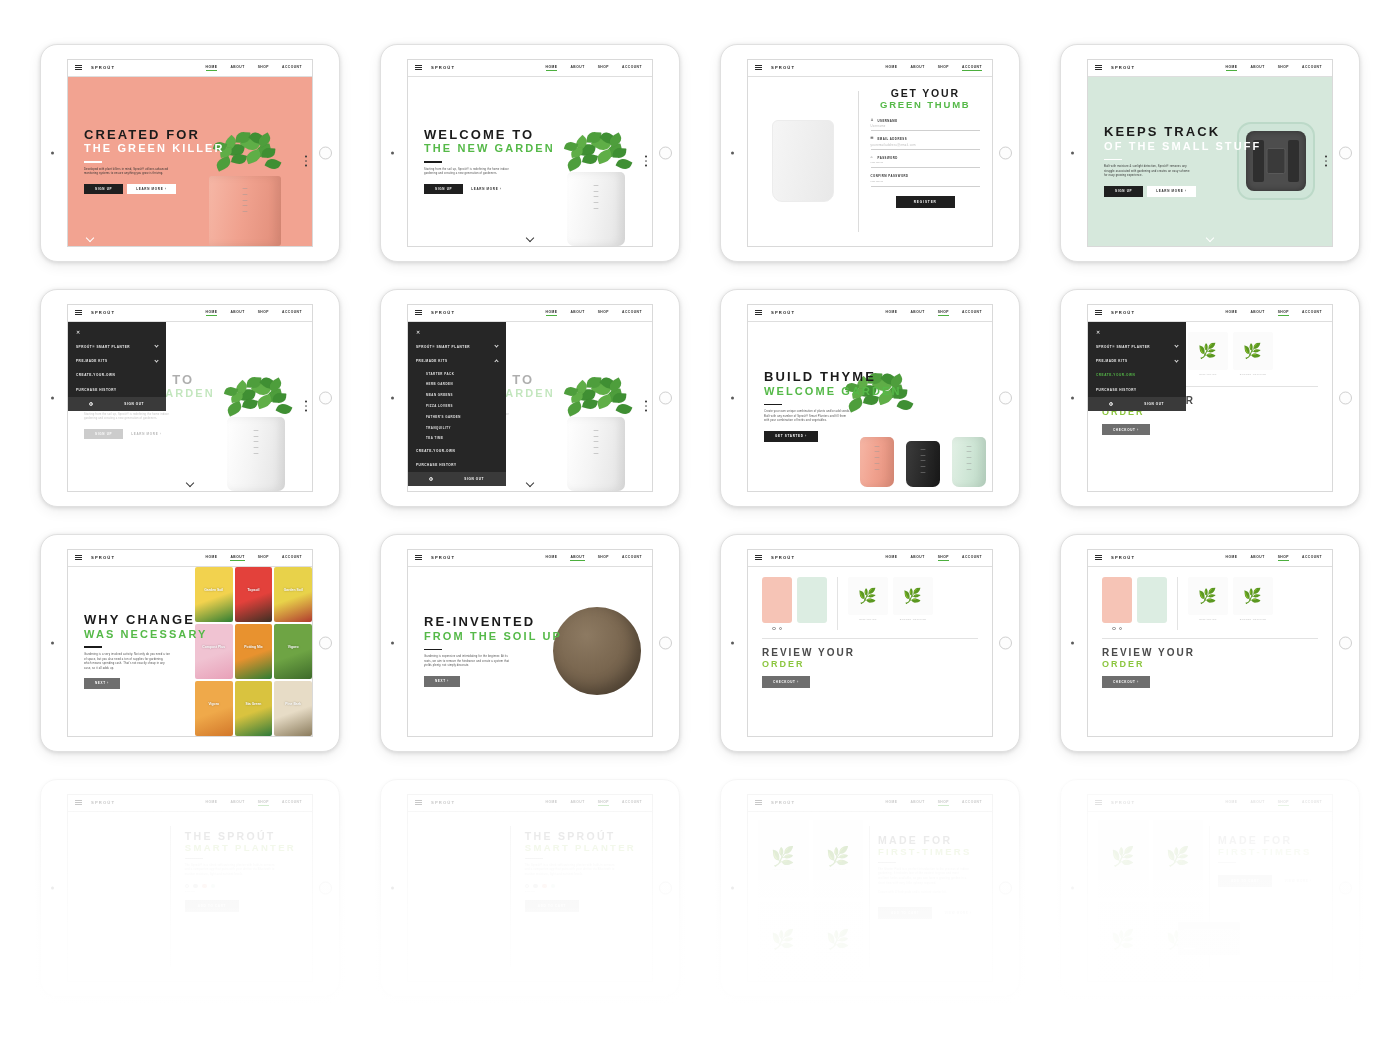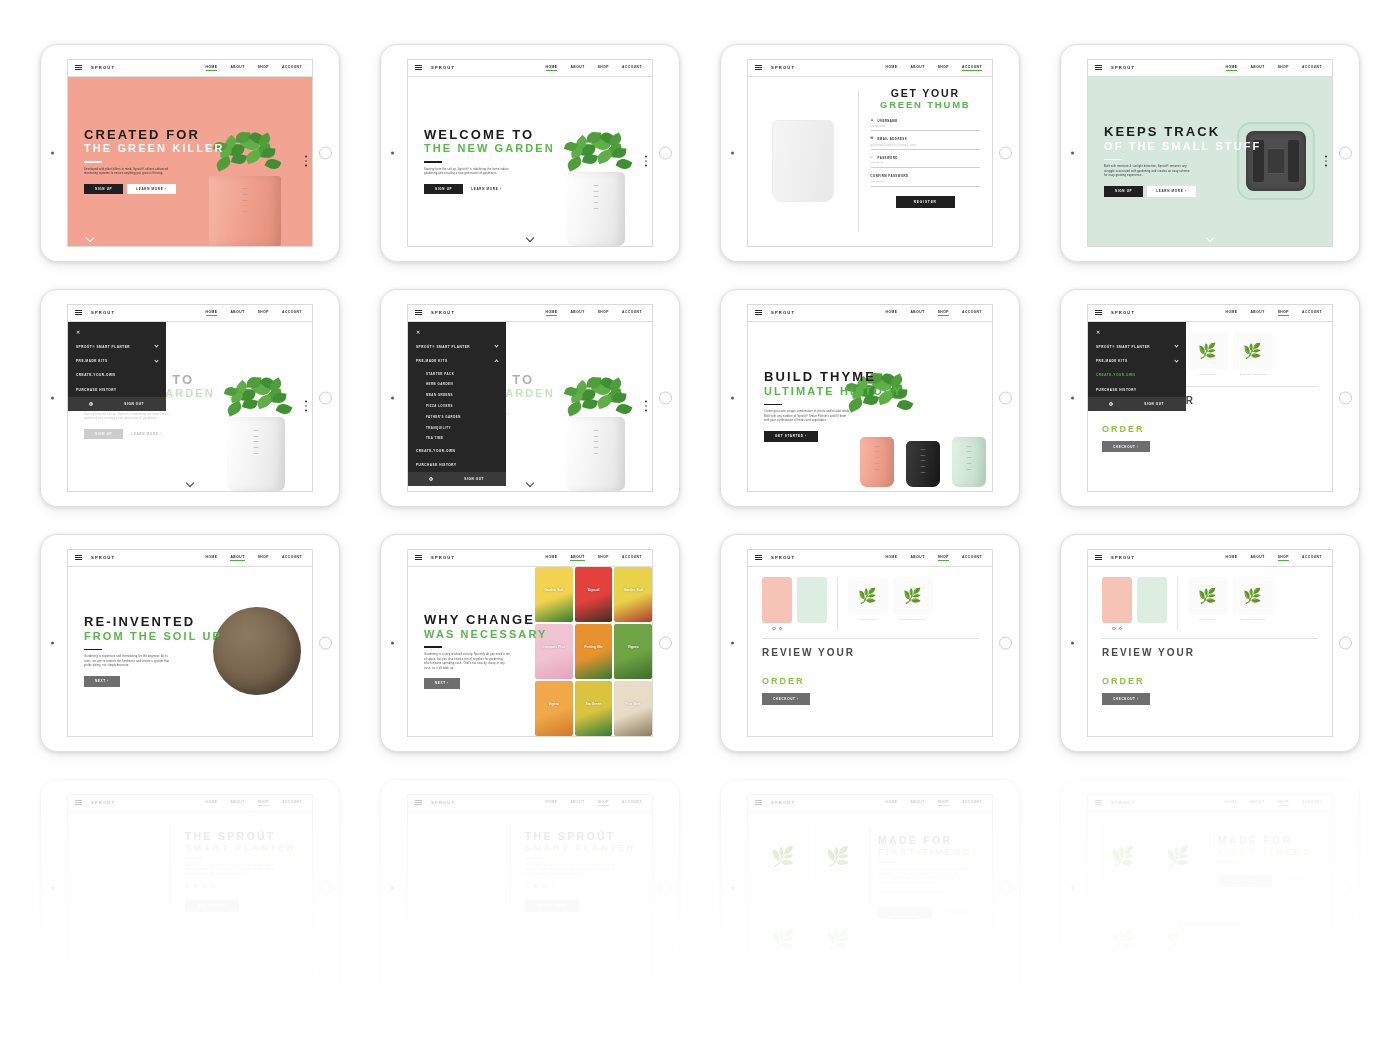--- a/index.html
+++ b/index.html
@@ -242,21 +242,21 @@
   .plantcard .pc-img{
     width:40px; height:38px; background:#fbfbfb; display:flex; align-items:center; justify-content:center;
     border-radius:2px;
   }
   .pc-label{ font-size:2.4px; color:#c2c2c2; letter-spacing:.4px; text-align:center; margin-top:3px; }
   .pickdots{ display:flex; gap:3px; justify-content:center; margin-top:4px; }
   .pickdots i{ width:3.5px; height:3.5px; border-radius:50%; border:.7px solid #8b8b8b; display:block; }
   .hline{ height:1px; background:#e2e2e2; margin:8px 14px 0; }
   .order-head{ padding:8px 14px 0; }
   .oh1{ font-size:10px; font-weight:bold; letter-spacing:2px; color:#4a4a4a; }
-  .oh2{ font-size:9px; font-weight:bold; letter-spacing:2px; color:#8CC63F; margin-top:18px; }
+  .oh2{ font-size:9px; font-weight:bold; letter-spacing:2px; color:#8CC63F; margin-top:1px; }
   .btn-checkout{
     margin:5px 14px 0; display:inline-block;
     background:#6e6e6e; color:#fff; font-size:3px; font-weight:bold; letter-spacing:.7px; padding:3.6px 11px;
   }
 
   
   .pd-wrap{ position:absolute; inset:0; display:flex; }
   .pd-left{ flex:1; }
   .pd-right{ flex:1; padding:18px 16px 0 14px; }
   .pd-t1{ font-size:10.5px; font-weight:bold; letter-spacing:2.3px; color:#9a9a9a; white-space:nowrap;}
@@ -769,21 +769,21 @@
       <span class="">HOME</span>
               <span class="">ABOUT</span>
               <span class="active">SHOP</span>
               <span class="">ACCOUNT</span>
     </div>
   </div>
     <div class="body-area">
       <div class="hero white">
         <div class="hero-copy" style="width:50%;">
           <div class="h1">BUILD THYME</div>
-          <div class="h2 green">ULTIMATE HISTORY</div>
+          <div class="h2 green">WELCOME GARDEN</div>
           <div class="rule"></div>
           <div class="para">Create your own unique combination of plants and/or add seeds. Built with any number of Sproút® Smart Planters and fill them with your combination of herbs and vegetables.</div>
           <div class="btnrow">
             <div class="btn-dark">GET STARTED  ›</div>
           </div>
         </div>
         <div class="art" style="width:55%;">
     <div style="position:absolute;bottom:4px;left:2px;">
                   <div class="leaves">
                     <span class="leaf" style="left:4px;top:26px;width:15px;height:11px;transform:rotate(-25deg);background:#4E9E3C;"></span>
@@ -934,94 +934,94 @@
     <div class="navlinks">
       <span class="">HOME</span>
               <span class="active">ABOUT</span>
               <span class="">SHOP</span>
               <span class="">ACCOUNT</span>
     </div>
   </div>
     <div class="body-area">
       <div class="hero white">
         <div class="hero-copy" style="width:52%;">
+          <div class="h1">WHY CHANGE</div>
+          <div class="h2 green">WAS NECESSARY</div>
+          <div class="rule"></div>
+          <div class="para">Gardening is a very involved activity. Not only do you need a ton of space, but you also need a ton of supplies for gardening, which means spending cash. That's not exactly cheap in any case, so it all adds up.</div>
+          <div class="btnrow">
+            <div class="btn-grey">NEXT  ›</div>
+          </div>
+        </div>
+        <div class="bags">
+                <div class="bag" style="background:linear-gradient(160deg,#F2D24E 0%,#F2D24E 55%,#2E7D32 100%);">
+      <span>Garden Soil</span>
+                </div>
+                <div class="bag" style="background:linear-gradient(160deg,#E3413B 0%,#E3413B 55%,#3B2F23 100%);">
+      <span>Topsoil</span>
+                </div>
+                <div class="bag" style="background:linear-gradient(160deg,#E8D24A 0%,#E8D24A 55%,#B03A2E 100%);">
+      <span>Garden Soil</span>
+                </div>
+                <div class="bag" style="background:linear-gradient(160deg,#F0C3D2 0%,#F0C3D2 55%,#E8A0B8 100%);">
+      <span>Compost Plus</span>
+                </div>
+                <div class="bag" style="background:linear-gradient(160deg,#E8922F 0%,#E8922F 55%,#2E7D32 100%);">
+      <span>Potting Mix</span>
+                </div>
+                <div class="bag" style="background:linear-gradient(160deg,#6EA444 0%,#6EA444 55%,#3E6B2A 100%);">
+      <span>Vigoro</span>
+                </div>
+                <div class="bag" style="background:linear-gradient(160deg,#EFA94A 0%,#EFA94A 55%,#D2772A 100%);">
+      <span>Vigoro</span>
+                </div>
+                <div class="bag" style="background:linear-gradient(160deg,#D9C33F 0%,#D9C33F 55%,#2F7A3A 100%);">
+      <span>Sta Green</span>
+                </div>
+                <div class="bag" style="background:linear-gradient(160deg,#E7DCC6 0%,#E7DCC6 55%,#8A7B5C 100%);">
+      <span>Pine Bark</span>
+                </div>
+              </div>
+      </div>
+    </div>
+  </div>
+    </div>
+    </div>
+    <div class="cell">
+      <div class="tablet">
+      <span class="cam"></span>
+      <span class="home-btn"></span>
+      <div class="screen">
+    <div class="nav">
+    <div class="burger">
+              <i></i>
+              <i></i>
+              <i></i>
+            </div>
+    <div class="logo">SPROÚT</div>
+    <div class="navlinks">
+      <span class="">HOME</span>
+              <span class="active">ABOUT</span>
+              <span class="">SHOP</span>
+              <span class="">ACCOUNT</span>
+    </div>
+  </div>
+    <div class="body-area">
+      <div class="hero white">
+        <div class="hero-copy" style="width:52%;">
           <div class="h1">RE-INVENTED</div>
           <div class="h2 green">FROM THE SOIL UP</div>
           <div class="rule"></div>
           <div class="para">Gardening is expensive and intimidating for the beginner. At its roots, we aim to remove the hindrance and create a system that yields plenty, not simply decorate.</div>
           <div class="btnrow">
             <div class="btn-grey">NEXT  ›</div>
           </div>
         </div>
               <div class="art" style="width:50%;">
                 <div class="soil"></div>
-              </div>
-      </div>
-    </div>
-  </div>
-    </div>
-    </div>
-    <div class="cell">
-      <div class="tablet">
-      <span class="cam"></span>
-      <span class="home-btn"></span>
-      <div class="screen">
-    <div class="nav">
-    <div class="burger">
-              <i></i>
-              <i></i>
-              <i></i>
-            </div>
-    <div class="logo">SPROÚT</div>
-    <div class="navlinks">
-      <span class="">HOME</span>
-              <span class="active">ABOUT</span>
-              <span class="">SHOP</span>
-              <span class="">ACCOUNT</span>
-    </div>
-  </div>
-    <div class="body-area">
-      <div class="hero white">
-        <div class="hero-copy" style="width:52%;">
-          <div class="h1">WHY CHANGE</div>
-          <div class="h2 green">WAS NECESSARY</div>
-          <div class="rule"></div>
-          <div class="para">Gardening is a very involved activity. Not only do you need a ton of space, but you also need a ton of supplies for gardening, which means spending cash. That's not exactly cheap in any case, so it all adds up.</div>
-          <div class="btnrow">
-            <div class="btn-grey">NEXT  ›</div>
-          </div>
-        </div>
-        <div class="bags">
-                <div class="bag" style="background:linear-gradient(160deg,#F2D24E 0%,#F2D24E 55%,#2E7D32 100%);">
-      <span>Garden Soil</span>
-                </div>
-                <div class="bag" style="background:linear-gradient(160deg,#E3413B 0%,#E3413B 55%,#3B2F23 100%);">
-      <span>Topsoil</span>
-                </div>
-                <div class="bag" style="background:linear-gradient(160deg,#E8D24A 0%,#E8D24A 55%,#B03A2E 100%);">
-      <span>Garden Soil</span>
-                </div>
-                <div class="bag" style="background:linear-gradient(160deg,#F0C3D2 0%,#F0C3D2 55%,#E8A0B8 100%);">
-      <span>Compost Plus</span>
-                </div>
-                <div class="bag" style="background:linear-gradient(160deg,#E8922F 0%,#E8922F 55%,#2E7D32 100%);">
-      <span>Potting Mix</span>
-                </div>
-                <div class="bag" style="background:linear-gradient(160deg,#6EA444 0%,#6EA444 55%,#3E6B2A 100%);">
-      <span>Vigoro</span>
-                </div>
-                <div class="bag" style="background:linear-gradient(160deg,#EFA94A 0%,#EFA94A 55%,#D2772A 100%);">
-      <span>Vigoro</span>
-                </div>
-                <div class="bag" style="background:linear-gradient(160deg,#D9C33F 0%,#D9C33F 55%,#2F7A3A 100%);">
-      <span>Sta Green</span>
-                </div>
-                <div class="bag" style="background:linear-gradient(160deg,#E7DCC6 0%,#E7DCC6 55%,#8A7B5C 100%);">
-      <span>Pine Bark</span>
-                </div>
               </div>
       </div>
     </div>
   </div>
     </div>
     </div>
     <div class="cell">
       <div class="tablet">
       <span class="cam"></span>
       <span class="home-btn"></span>

